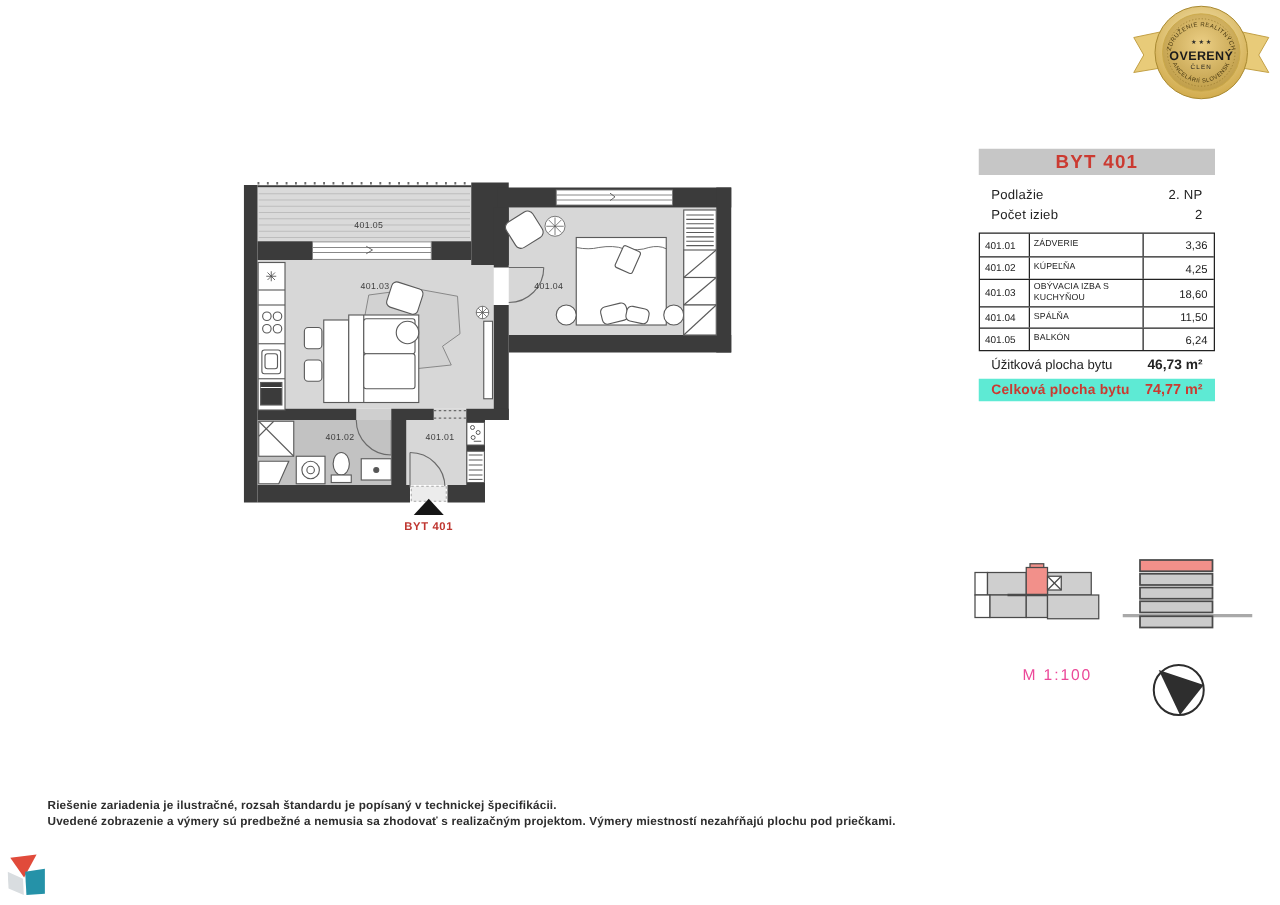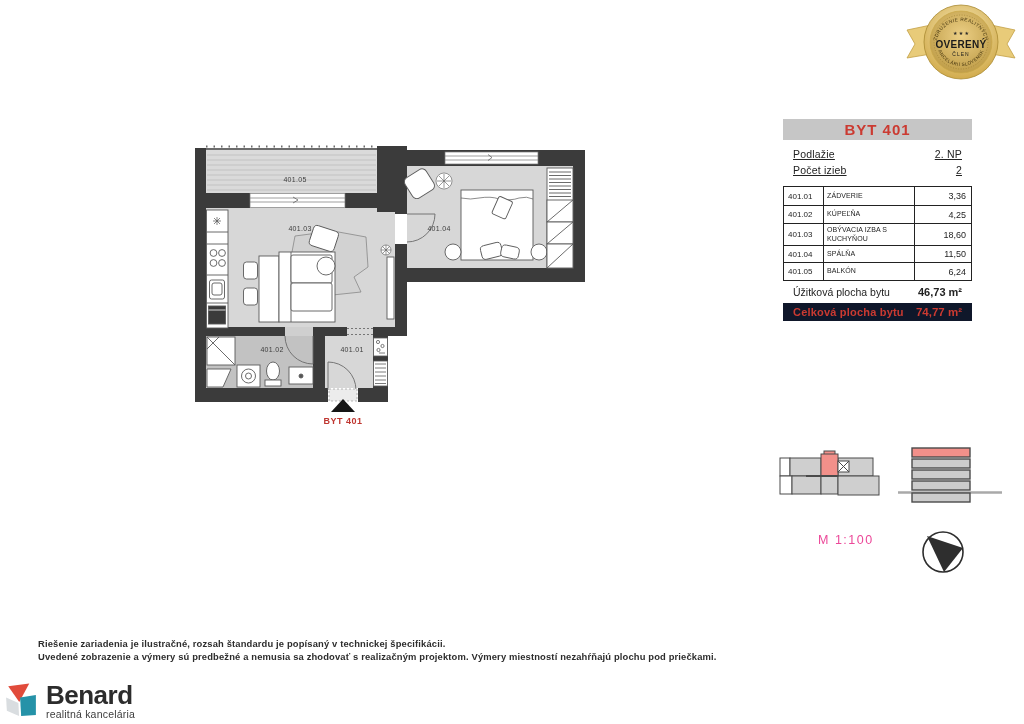--- a/index.html
+++ b/index.html
@@ -4,42 +4,42 @@
 <style>
   html,body{margin:0;padding:0;background:#fff;}
   .page{position:relative;width:1024px;height:724px;background:#ffffff;overflow:hidden;
         font-family:"Liberation Sans",sans-serif;color:#222;}
   .abs{position:absolute;}
 
   
   .panel-title{left:783px;top:119px;width:189px;height:21px;background:#c6c6c6;
     display:flex;align-items:center;justify-content:center;
     color:#cb3a31;font-weight:bold;font-size:15px;letter-spacing:1px;}
-  .info-row{left:783px;width:189px;height:16px;display:flex;
+  .info-row{left:783px;width:189px;height:16px;display:flex;align-items:center;
     justify-content:space-between;padding:0 10px;box-sizing:border-box;
-    font-size:10.5px;color:#232323;letter-spacing:.2px;text-decoration:underline;}
+    font-size:10.5px;color:#232323;letter-spacing:.2px;}
   .info-row .val{font-size:10.5px;}
   .room-table{left:783px;top:186px;width:189px;border:1.2px solid #222;box-sizing:border-box;background:#fff;}
   .room-table .tr{display:flex;border-top:1px solid #222;}
   .room-table .tr:first-child{border-top:none;}
   .room-table .tr:nth-child(1){height:18px;}
   .room-table .tr:nth-child(2){height:17px;}
   .room-table .tr:nth-child(3){height:21px;}
   .room-table .tr:nth-child(4){height:16px;}
   .room-table .tr:nth-child(5){height:17px;}
   .room-table .td{display:flex;align-items:center;box-sizing:border-box;}
   .td.code{width:40px;border-right:1px solid #222;padding-left:4px;font-size:8px;color:#1d1d1d;}
   .td.name{flex:1;border-right:1px solid #222;padding:1px 3px;font-size:7px;line-height:1.2;
            color:#1d1d1d;letter-spacing:.1px;}
   .td.area{width:56px;justify-content:flex-end;padding-right:5px;font-size:9px;color:#1d1d1d;}
   .sum-row{left:783px;top:286px;width:189px;height:15px;display:flex;align-items:flex-start;
     justify-content:space-between;padding:0 10px;box-sizing:border-box;
     font-size:10.5px;color:#232323;}
   .sum-row .val{font-size:11px;font-weight:600;}
-  .total-bar{left:783px;top:303px;width:189px;height:18px;background:#0f172a;
+  .total-bar{left:783px;top:303px;width:189px;height:18px;background:#5eead4;
     display:flex;align-items:center;justify-content:space-between;padding:0 10px;box-sizing:border-box;
     color:#cb3a31;font-weight:bold;}
   .total-bar .lbl{font-size:11px;letter-spacing:.2px;}
   .total-bar .val{font-size:11.5px;}
 
   
   .scale-text{left:818px;top:533px;font-size:12.5px;color:#ec4899;letter-spacing:1.5px;}
 
   
   .disclaimer{left:38px;top:637px;width:680px;font-size:9.4px;font-weight:600;
@@ -387,19 +387,15 @@
     <div>Riešenie zariadenia je ilustračné, rozsah štandardu je popísaný v technickej špecifikácii.</div>
     <div>Uvedené zobrazenie a výmery sú predbežné a nemusia sa zhodovať s realizačným projektom. Výmery miestností nezahŕňajú plochu pod priečkami.</div>
   </div>
 
   <div class="abs logo">
     <svg width="36" height="40" viewBox="0 0 34 38">
       <polygon points="0,14.7 11.7,20 12.3,32.3 0.7,27.3" fill="#d9dde0"></polygon>
       <polygon points="2,4 22,1.5 12.5,19" fill="#e14b3b"></polygon>
       <polygon points="13.3,14.7 28.3,12.3 28.3,31.3 14.3,32.3" fill="#2592a8"></polygon>
     </svg>
-    <div class="logo-text">
-      <div class="logo-name">Benard</div>
-      <div class="logo-tagline">realitná kancelária</div>
-    </div>
   </div>
 
 </div>
 
 </body></html>

